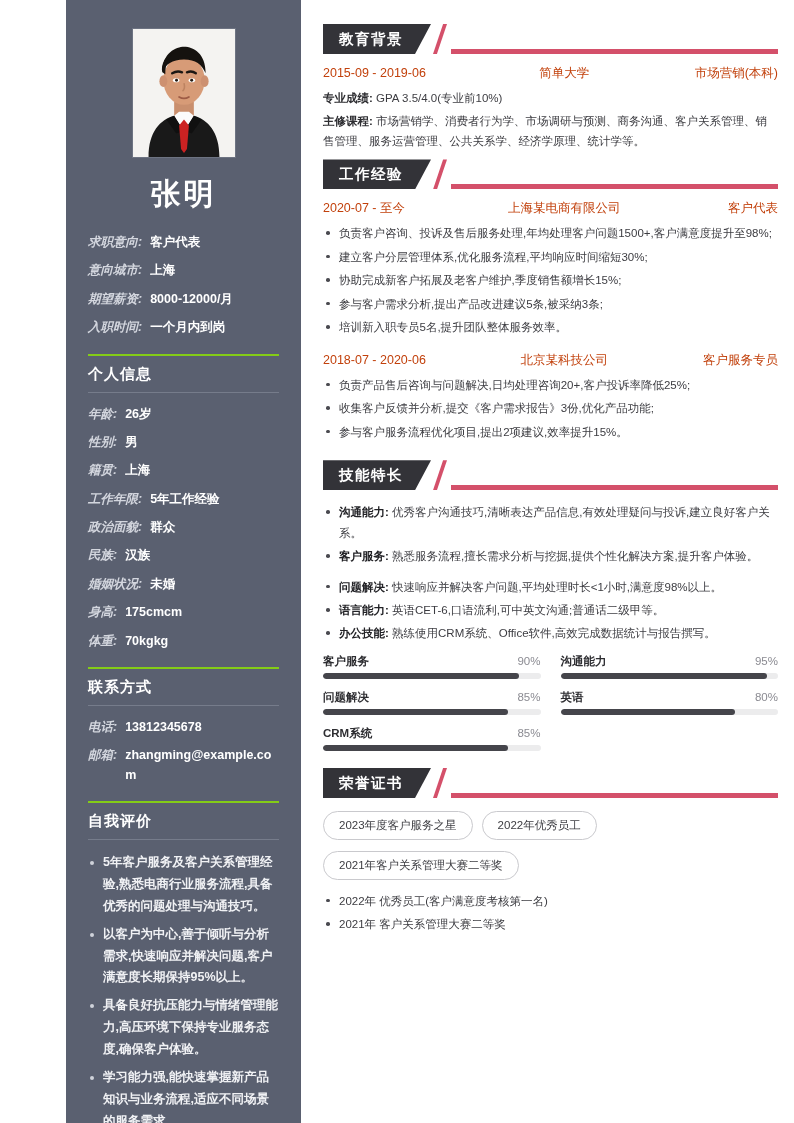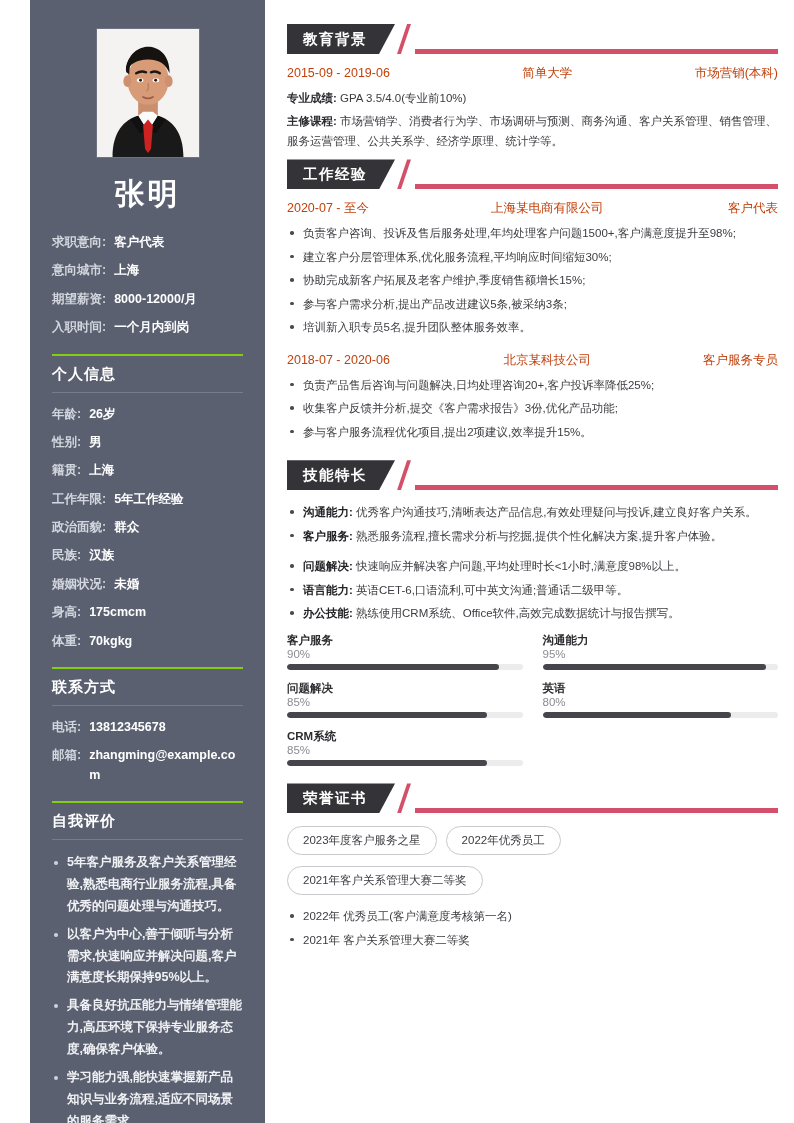--- a/index.html
+++ b/index.html
@@ -18,20 +18,21 @@
   }
 
   
   .sidebar {
     width: 235px;
     flex: 0 0 235px;
     background: #5a6070;
     color: #ffffff;
     padding: 24px 22px 10px 22px;
     overflow: hidden;
+    margin-left: 36px;
   }
   .photo-wrap {
     width: 104px; height: 130px;
     margin: 4px auto 0 auto;
     background: #f2f2f0;
     border: 1px solid #6d7382;
     overflow: hidden;
     position: relative;
   }
   .photo-wrap svg { display: block; width: 100%; height: 100%; }
@@ -51,20 +52,21 @@
     line-height: 1.55;
     margin-bottom: 9px;
     color: #e9eaee;
   }
   .kv .k {
     font-weight: bold;
     color: #d3d6de;
     flex: 0 0 auto;
     margin-right: 8px;
     white-space: nowrap;
+    font-style: italic;
   }
   .kv .v {
     font-weight: bold;
     color: #ffffff;
     word-break: break-all;
   }
 
   .side-sec { margin-top: 16px; }
   .side-sec-head {
     font-size: 15px;
@@ -193,21 +195,20 @@
   .bar-item {
     flex: 0 0 calc(50% - 10px);
     margin-bottom: 11px;
   }
   .bar-top {
     display: flex;
     justify-content: space-between;
     align-items: baseline;
     font-size: 11.5px;
     margin-bottom: 4px;
-    flex-direction: column;
   }
   .bar-top .bl { font-weight: bold; color: #2d2d31; }
   .bar-top .bp { color: #8b8b92; }
   .bar-track {
     height: 6px;
     border-radius: 4px;
     background: #ececed;
     overflow: hidden;
   }
   .bar-fill {

